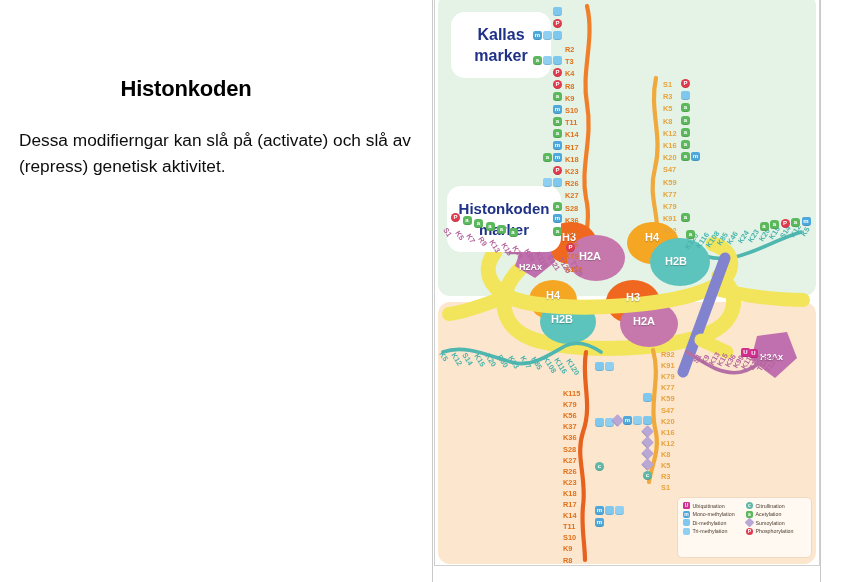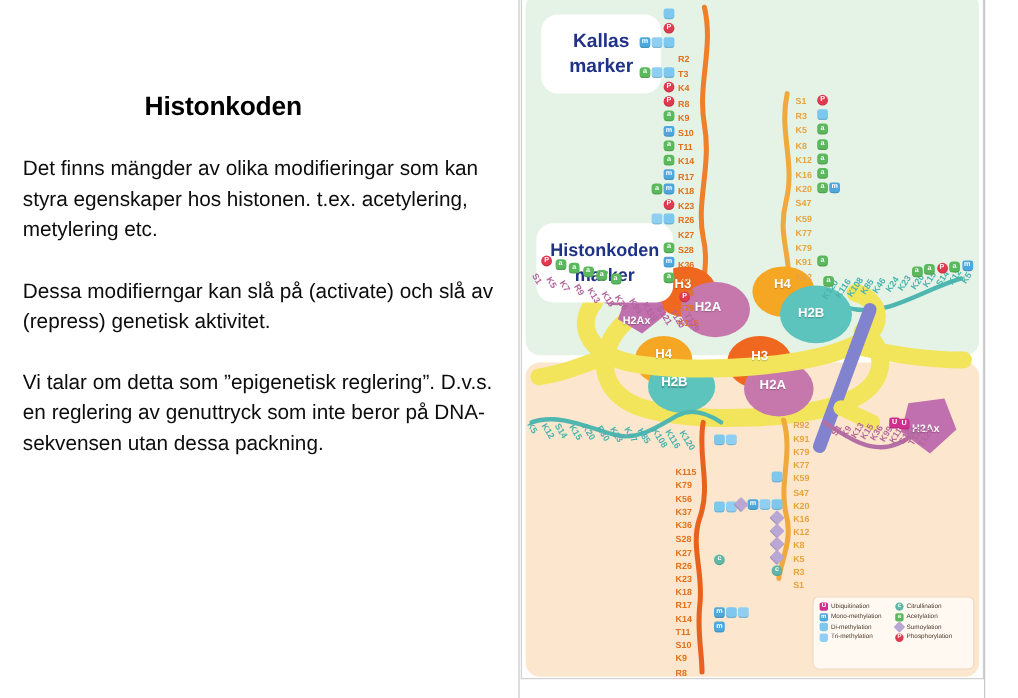--- a/index.html
+++ b/index.html
@@ -93,24 +93,21 @@
     border-radius:1.5px 1.5px 2px 2px;}
 </style>
 </head>
 <body>
 
 <div id="slide">
 
   <div id="text-col">
     <div id="page-title">Histonkoden</div>
     <div id="body-copy">
-      <p>Det finns mängder av olika modifieringar som kan styra egenskaper hos histonen.
-t.ex. acetylering, metylering etc.</p>
       <p>Dessa modifierngar kan slå på (activate) och slå av (repress) genetisk aktivitet.</p>
-      <p>Vi talar om detta som ”epigenetisk reglering”. D.v.s. en reglering av genuttryck som inte beror på DNA-sekvensen utan dessa packning.</p>
     </div>
   </div>
 
   <div class="v-rule" style="left:432px"></div>
   <div class="v-rule" style="left:820px"></div>
 
   <div id="figure-panel">
 
     <div class="region" id="region-active"></div>
     <div class="region" id="region-repressive"></div>

